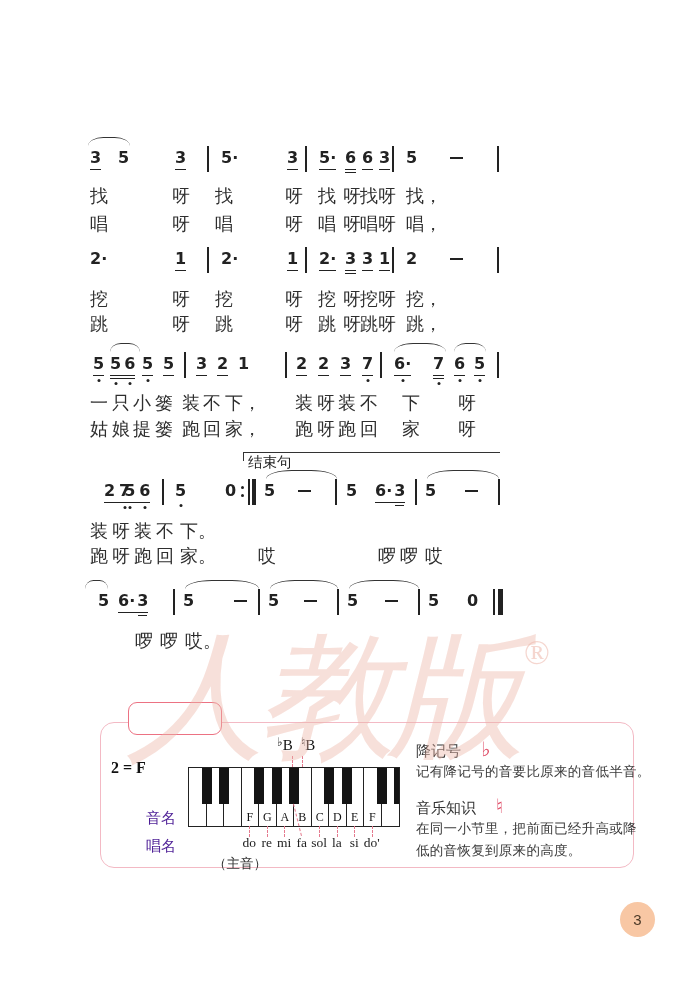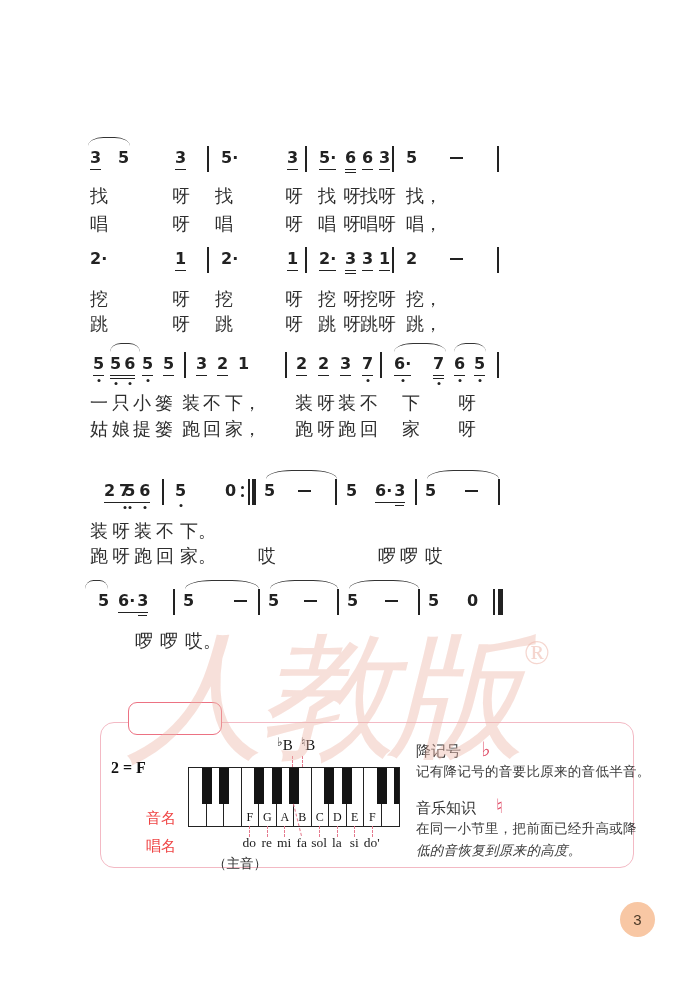--- a/index.html
+++ b/index.html
@@ -45,21 +45,21 @@
   
   .kbox{position:absolute;left:100px;top:722px;width:532px;height:144px;z-index:1;
         border:1.5px solid #f3b9c4;border-radius:14px;background:#fff;}
   .badge-outline{position:absolute;left:27px;top:-21px;width:92px;height:31px;
         border:1.5px solid #ec7283;border-radius:9px;background:#fff;z-index:1;}
   .badge{position:absolute;left:18px;top:-16px;width:93px;height:31px;background:#ec7283;
         border-radius:9px;color:#fff;font-size:16px;font-weight:bold;z-index:2;
         display:flex;align-items:center;justify-content:center;letter-spacing:1px;}
   .keysig{position:absolute;left:10px;top:36px;font-size:16px;font-weight:bold;color:#111;
           font-family:"Liberation Serif",serif;}
-  .rowlabel{position:absolute;font-size:15px;color:#ef4444;}
+  .rowlabel{position:absolute;font-size:15px;color:#4c1d95;}
   .kbd{position:absolute;left:87px;top:44px;width:210px;height:58px;border:1.5px solid #222;
        box-sizing:content-box;background:#fff;}
   .wkey{position:absolute;top:0;height:100%;border-right:1px solid #222;box-sizing:border-box;}
   .wkey .klabel{position:absolute;left:0;right:0;bottom:1px;text-align:center;font-size:12px;
        color:#111;font-family:"Liberation Serif",serif;}
   .bkey{position:absolute;top:0;width:10px;height:36px;background:#141414;z-index:2;}
   .kb-note-label{position:absolute;top:14px;font-size:15px;color:#111;white-space:nowrap;
        font-family:"Liberation Serif",serif;z-index:2;}
   .kb-note-label .acc{font-size:12px;position:relative;top:-4px;}
   .vdash{position:absolute;width:0;border-left:1.3px dashed #e5798d;z-index:2;}
@@ -234,20 +234,23 @@
         <div class="bar" style="left: 247px;"></div>
         <div class="tok" style="left: 258px;"><span class="ch">5</span></div>
         <div class="tok" style="left: 287px;"><span class="ch" style="margin-right: 2px;">6·</span><span class="ch">3<div class="chu2"></div></span><div class="ul"></div></div>
         <div class="bar" style="left: 327px;"></div>
         <div class="tok" style="left: 337px;"><span class="ch">5</span></div>
         <div class="dash" style="left: 377px;"></div>
         <div class="bar" style="left: 410px;"></div>
         <div class="slur" style="left: 178px; width: 71px;"></div>
         <div class="slur" style="left: 339px; width: 72px;"></div>
       </div>
+      <div class="volta" style="left: 155px; width: 257px; top: 452px;">
+        <span class="vlabel">结束句</span>
+      </div>
       <div class="lyric-row" style="top: 519px;">
         <span class="syl" style="left: 2px;">装</span>
         <span class="syl" style="left: 24px;">呀</span>
         <span class="syl" style="left: 46px;">装</span>
         <span class="syl" style="left: 68px;">不</span>
         <span class="syl" style="left: 92px;">下。</span>
       </div>
       <div class="lyric-row" style="top: 544px;">
         <span class="syl" style="left: 2px;">跑</span>
         <span class="syl" style="left: 24px;">呀</span>
@@ -335,21 +338,21 @@
           <div class="bkey" style="left: 187.5px;"></div>
           <div class="bkey" style="left: 205px; width: 5px;"></div>
         </div>
       </div>
     <div class="tonic">（主音）</div>
     <div class="rcol">
       <div class="rtitle" style="left:0;top:14px;"><span>降记号</span><span class="rsym">♭</span></div>
       <div class="rdesc" style="left:0;top:40px;">记有降记号的音要比原来的音低半音。</div>
       <div class="rtitle" style="left:0;top:71px;"><span>音乐知识</span><span class="rsym">♮</span></div>
       <div class="rdesc" style="left:0;top:97px;">在同一小节里，把前面已经升高或降</div>
-      <div class="rdesc" style="left:0;top:119px;font-style:italic;">低的音恢复到原来的高度。</div>
+      <div class="rdesc" style="left:0;top:119px;">低的音恢复到原来的高度。</div>
     </div>
   <div class="kb-note-label" style="left: 176px;"><span class="acc">♭</span><span>B</span></div>
       <div class="vdash" style="left: 191px; top: 33px; height: 11px;"></div>
       <div class="kb-note-label" style="left: 200px;"><span class="acc">♮</span><span>B</span></div>
       <div class="vdash" style="left: 200.5px; top: 33px; height: 11px;"></div>
       <div class="vdash" style="left: 148.25px; top: 103px; height: 11px;"></div>
       <div class="vdash" style="left: 165.75px; top: 103px; height: 11px;"></div>
       <div class="vdash" style="left: 183.25px; top: 103px; height: 11px;"></div>
       <div class="vdash" style="left: 218.25px; top: 103px; height: 11px;"></div>
       <div class="vdash" style="left: 235.75px; top: 103px; height: 11px;"></div>

